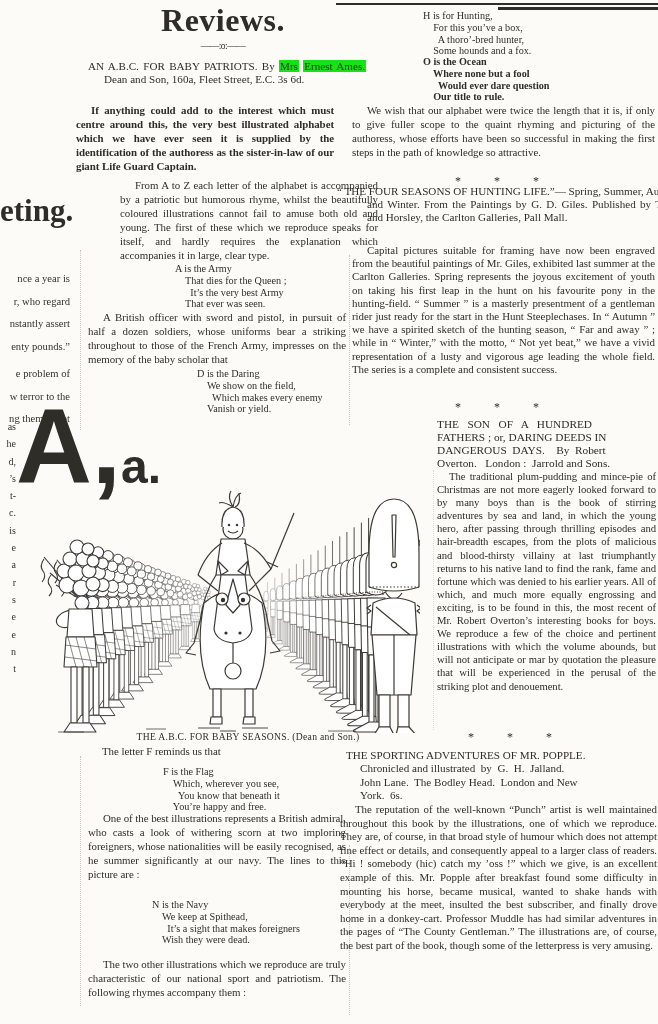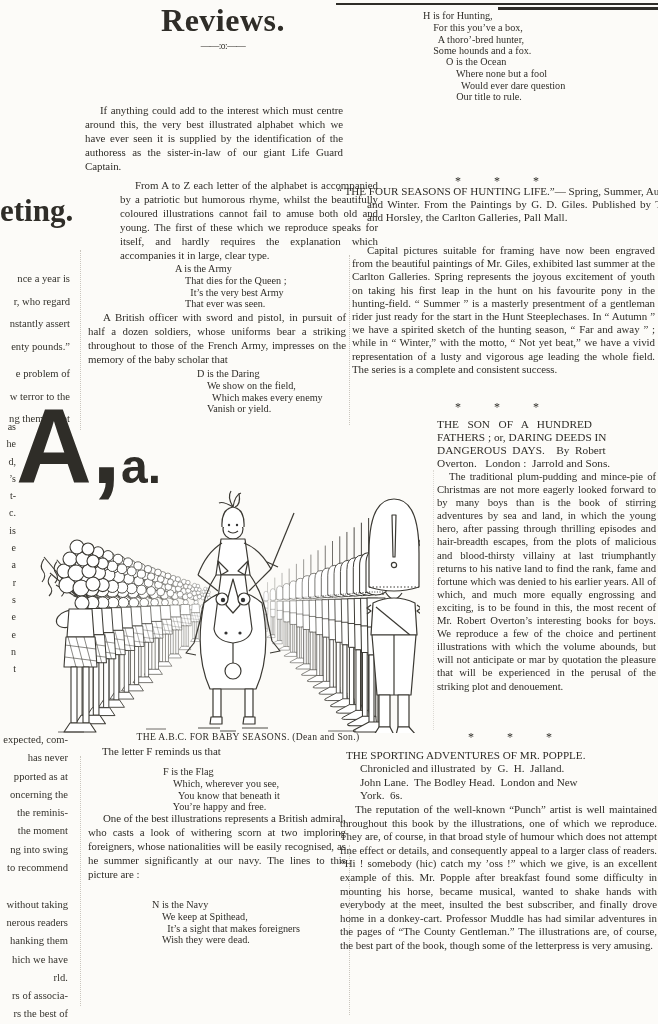--- a/index.html
+++ b/index.html
@@ -12,35 +12,35 @@
   .poem{position:absolute;font-size:10.2px;line-height:11.8px;white-space:pre;letter-spacing:0;}
   .lines{white-space:pre;}
   .frags{position:absolute;text-align:right;white-space:pre;font-size:10.6px;color:#34322c;}
   mark{background:var(--highlight,#17e117);color:#1c3a1c;padding:0 1px;}
   .stars{position:absolute;font-size:12px;white-space:pre;letter-spacing:1px;}
   .rule{position:absolute;background:var(--ink,#2f2d28);}
   .gut{position:absolute;width:0;border-left:1px dotted #b3ae a6;border-left:1px dotted #b0aba0;opacity:.65;}
   #masthead-title{left:88px;top:2px;width:270px;text-align:center;font-size:32px;font-weight:bold;letter-spacing:.5px;}
   #masthead-divider{left:88px;top:41px;width:270px;text-align:center;font-size:9.5px;letter-spacing:-.5px;}
   #r1-heading{left:88px;top:60px;width:262px;font-size:11.1px;line-height:13.2px;text-align:justify;position:absolute;}
-  #r1-para1{left:85px;top:104px;width:258px;}
+  #r1-para1{left:76px;top:104px;width:258px;font-weight:bold;}
   #r1-para2{left:88px;top:179px;width:258px;margin-left:32px;}
   #r1-poem-a{left:175px;top:263px;}
   #r1-para3{left:88px;top:311px;width:258px;}
   #r1-poem-d{left:197px;top:368px;}
   #bigletters{left:16px;top:399px;font-family:Liberation Sans, sans-serif;font-weight:bold;font-size:48px;line-height:96px;}
   #bigletters::first-letter{font-size:105px;}
   #caption{left:98px;top:731px;width:300px;text-align:center;font-size:9.6px;letter-spacing:.3px;position:absolute;}
   #f-intro{left:102px;top:745px;width:240px;text-indent:0;}
   #poem-f{left:163px;top:766px;}
   #para4{left:88px;top:812px;width:258px;}
   #poem-n{left:152px;top:899px;}
   #para5{left:88px;top:958px;width:258px;}
   #poem-h{left:423px;top:10px;}
-  #poem-o{left:446px;top:56px;}
+  #poem-o{left:423px;top:56px;font-weight:bold;}
   #rc-para1{left:352px;top:104px;width:303px;}
   #stars-1{left:455px;top:174px;}
   #r2-heading{left:337px;top:185px;width:318px;font-size:11.1px;line-height:13.2px;text-align:justify;text-indent:-30px;padding-left:30px;position:absolute;}
   #r2-body{left:352px;top:244px;width:303px;line-height:13.2px;}
   #stars-2{left:455px;top:400px;}
   #r3-heading{left:437px;top:418px;width:219px;font-size:11.3px;line-height:13px;position:absolute;}
   #r3-body{left:437px;top:470px;width:219px;line-height:13.1px;text-indent:12px;font-size:10.7px;}
   #stars-3{left:468px;top:730px;}
   #r4-heading{left:346px;top:749px;width:310px;font-size:11.1px;line-height:13.4px;text-indent:-14px;padding-left:14px;position:absolute;}
   #r4-body{left:340px;top:803px;width:317px;line-height:13.6px;}
@@ -87,40 +87,27 @@
 c.
 is
 e
 a
 r
 s
 e
 e
 n
 t</div>
-  <div class="frags" id="frags-bottom">expected, com-
-has never
-pported as at
-oncerning the
-the reminis-
-the moment
-ng into swing
-to recommend
-
-without taking
-nerous readers
-hanking them
-hich we have
-rld.
-rs of associa-
-rs the best of</div>
 
   <div class="abs" id="masthead-title">Reviews.</div>
   <div class="abs" id="masthead-divider">——:o:——</div>
 
+  <div id="r1-heading" class="hang">
+    <span>AN  A.B.C.  FOR  BABY  PATRIOTS.   By </span><mark>Mrs</mark> <mark>Ernest Ames.</mark><span>  Dean and Son, 160a, Fleet Street, E.C.   3s 6d.</span>
+  </div>
   <div class="p" id="r1-para1">If anything could add to the interest which must centre around this, the very best illustrated alphabet which we have ever seen it is supplied by the identification of the authoress as the sister-in-law of our giant Life Guard Captain.</div>
   <div class="p" id="r1-para2">From A to Z each letter of the alphabet is accompanied by a patriotic but humorous rhyme, whilst the beautifully coloured illustrations cannot fail to amuse both old and young.  The first of these which we reproduce speaks for itself, and hardly requires the explanation which accompanies it in large, clear type.</div>
   <div class="poem" id="r1-poem-a">A is the Army
     That dies for the Queen ;
       It’s the very best Army
     That ever was seen.</div>
   <div class="p" id="r1-para3">A British officer with sword and pistol, in pursuit of half a dozen soldiers, whose uniforms bear a striking throughout to those of the French Army, impresses on the memory of the baby scholar that</div>
   <div class="poem" id="r1-poem-d">D is the Daring
     We show on the field,
       Which makes every enemy
@@ -268,29 +255,31 @@
   <div class="p noind" id="f-intro">The letter F reminds us that</div>
   <div class="poem" id="poem-f">F is the Flag
     Which, wherever you see,
       You know that beneath it
     You’re happy and free.</div>
   <div class="p" id="para4">One of the best illustrations represents a British admiral, who casts a look of withering scorn at two imploring foreigners, whose nationalities will be easily recognised, as he summer significantly at our navy.  The lines to this picture are :</div>
   <div class="poem" id="poem-n">N is the Navy
     We keep at Spithead,
       It’s a sight that makes foreigners
     Wish they were dead.</div>
+  <div class="p" id="para5">The two other illustrations which we reproduce are truly characteristic of our national sport and patriotism.  The following rhymes accompany them :</div>
 
   <div class="poem" id="poem-h">H is for Hunting,
     For this you’ve a box,
       A thoro’-bred hunter,
     Some hounds and a fox.</div>
   <div class="poem" id="poem-o">O is the Ocean
     Where none but a fool
       Would ever dare question
     Our title to rule.</div>
+  <div class="p" id="rc-para1">We wish that our alphabet were twice the length that it is, if only to give fuller scope to the quaint rhyming and picturing of the authoress, whose efforts have been so successful in making the first steps in the path of knowledge so attractive.</div>
   <div class="stars" id="stars-1">*        *        *</div>
 
   <div id="r2-heading">“ THE  FOUR  SEASONS  OF  HUNTING LIFE.”— Spring, Summer, Autumn, and Winter.  From the Paintings by G. D. Giles.  Published by Turner and Horsley, the Carlton Galleries, Pall Mall.</div>
   <div class="p" id="r2-body">Capital pictures suitable for framing have now been engraved from the beautiful paintings of Mr. Giles, exhibited last summer at the Carlton Galleries.  Spring represents the joyous excitement of youth on taking his first leap in the hunt on his favourite pony in the hunting-field.  “ Summer ” is a masterly presentment of a gentleman rider just ready for the start in the Hunt Steeplechases.  In “ Autumn ” we have a spirited sketch of the hunting season, “ Far and away ” ; while in “ Winter,” with the motto, “ Not yet beat,” we have a vivid representation of a lusty and vigorous age leading the whole field.  The series is a complete and consistent success.</div>
   <div class="stars" id="stars-2">*        *        *</div>
 
   <div id="r3-heading" class="lines">THE   SON   OF   A   HUNDRED
 FATHERS ; or, DARING DEEDS IN
 DANGEROUS  DAYS.    By  Robert
 Overton.   London :  Jarrold and Sons.</div>

